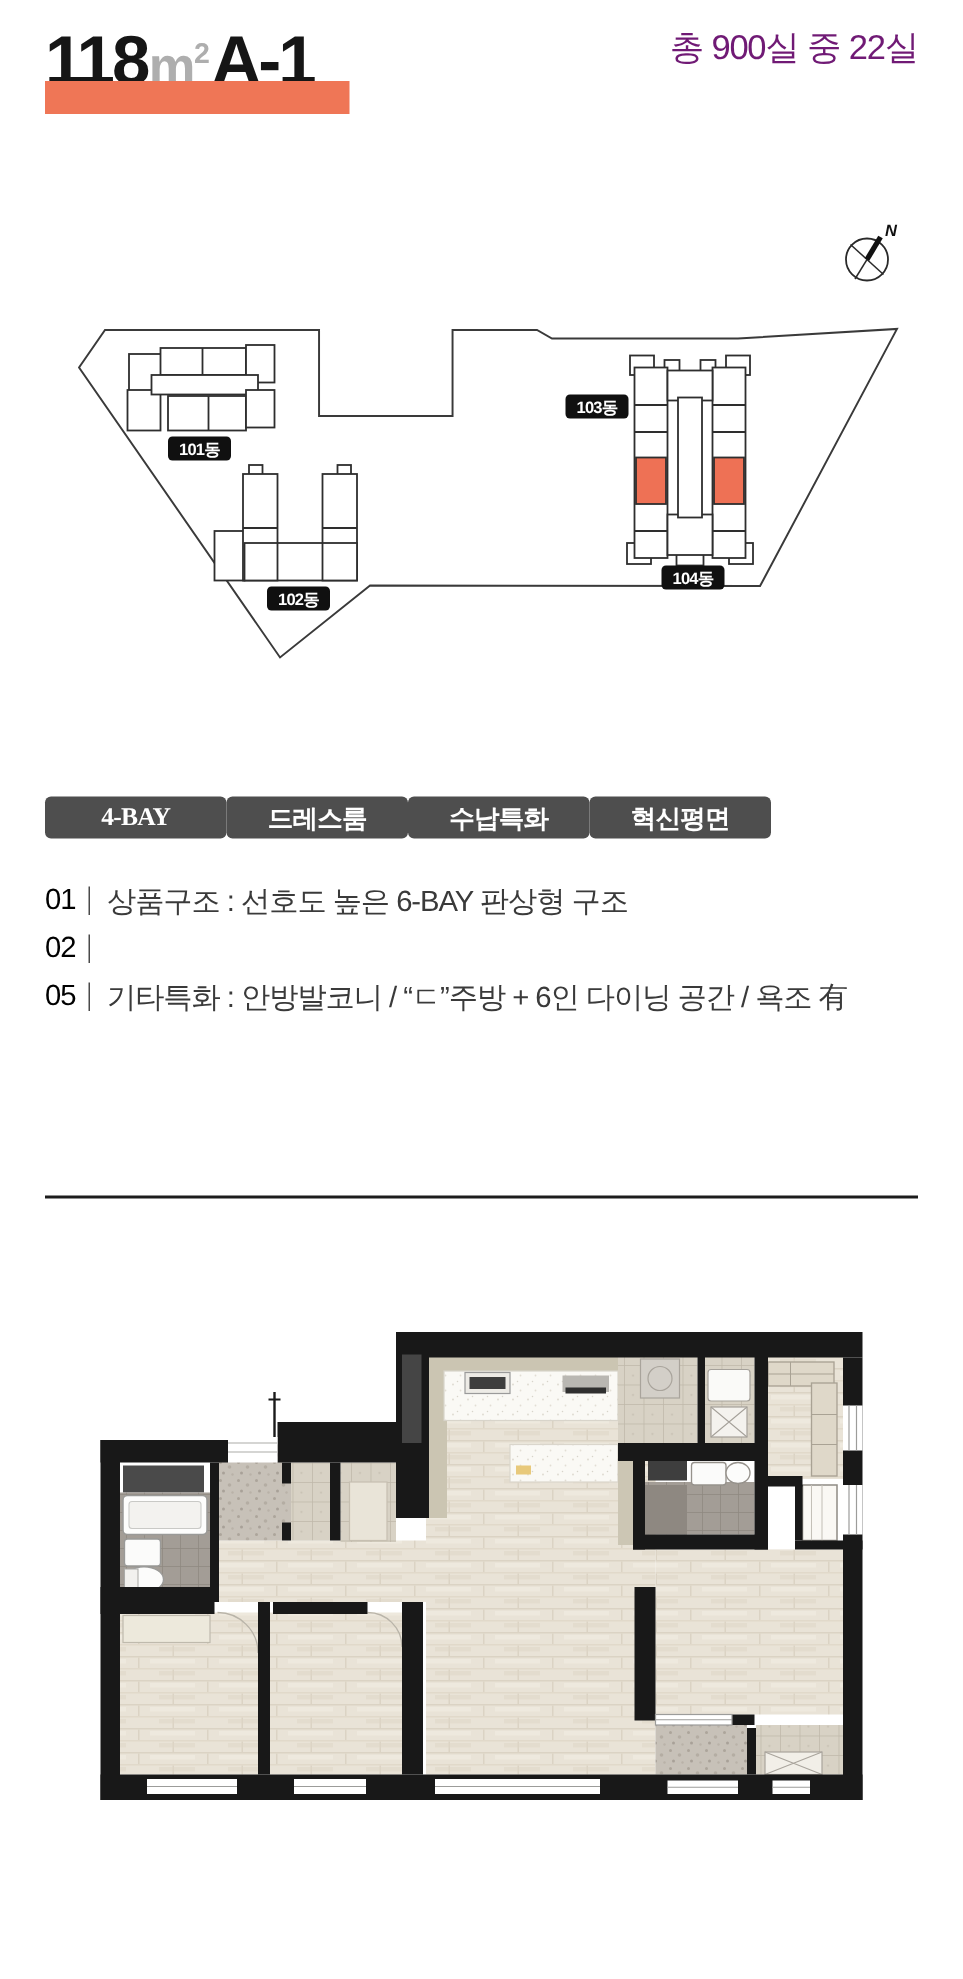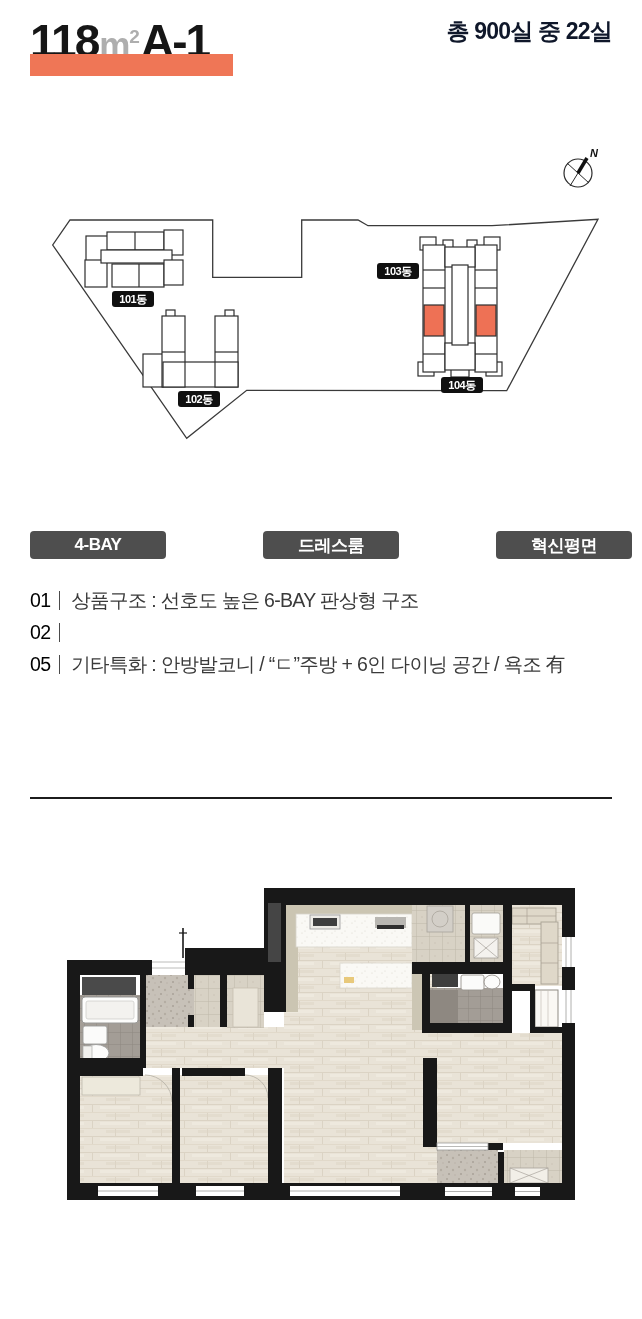--- a/index.html
+++ b/index.html
@@ -5,30 +5,30 @@
   html,body{margin:0;padding:0;background:#fff;}
   .page{position:relative;width:642px;height:1319px;background:#ffffff;
         font-family:"Liberation Sans","DejaVu Sans",sans-serif;overflow:hidden;}
 
   
   .title{position:absolute;left:30px;top:10px;color:#161616;font-weight:800;
          font-size:46px;letter-spacing:-2px;line-height:54px;white-space:nowrap;}
   .title .num,.title .type{font-weight:800;}
   .title .unit{color:#aeaeae;font-weight:700;font-size:35px;letter-spacing:-1px;margin:0 1px;}
   .title .unit sup{font-size:19px;vertical-align:14px;letter-spacing:0;}
-  .total{position:absolute;top:16px;right:30px;font-size:23px;color:#0f172a;
-         font-weight:700;letter-spacing:-0.8px;}
+  .total{position:absolute;top:16px;right:30px;font-size:23px;color:#701a75;
+         font-weight:400;letter-spacing:-0.8px;}
   .accent-bar{position:absolute;left:30px;top:54px;width:203px;height:22px;background:#EF7656;}
 
   
   .site-svg{position:absolute;left:30px;top:140px;}
   .floor-svg{position:absolute;left:60px;top:880px;}
 
   
-  .badges{position:absolute;left:30px;top:531px;width:602px;display:flex;justify-content:space-between;}
+  .badges{position:absolute;left:30px;top:531px;width:484px;display:flex;justify-content:space-between;font-family:Liberation Serif, serif;}
   .badge{width:136px;height:28px;background:#4E4E4E;border-radius:4px;color:#fff;
          font-size:17px;font-weight:700;letter-spacing:-0.5px;
          display:flex;align-items:center;justify-content:center;}
 
   
   .features{position:absolute;left:30px;top:584px;color:#3A3A3A;font-size:19.5px;letter-spacing:-0.7px;}
   .feature{display:flex;align-items:center;height:32px;white-space:nowrap;}
   .feature .num{color:#000000;}
   .vbar{width:0;height:19px;border-left:1.6px solid #4a4a4a;margin:0 11px 0 9px;}
 
@@ -121,20 +121,21 @@
       <line x1="567" y1="163" x2="589" y2="183" stroke="#2a2a2a" stroke-width="1"></line>
       <line x1="570" y1="186" x2="586" y2="160" stroke="#2a2a2a" stroke-width="1"></line>
       <line x1="578" y1="173" x2="587" y2="158" stroke="#111" stroke-width="3.5"></line>
       <text x="590" y="157" font-size="11" font-style="italic" font-weight="bold" fill="#111">N</text>
     </g>
   </svg>
 
   <div class="badges">
     <div class="badge">4-BAY</div>
     <div class="badge">드레스룸</div>
+    <div class="badge">수납특화</div>
     <div class="badge">혁신평면</div>
   </div>
 
   <div class="features">
     <div class="feature">
       <span class="num">01</span>
       <span class="vbar"></span>
       <span>상품구조 : 선호도 높은 6-BAY 판상형 구조</span>
     </div>
     <div class="feature">

